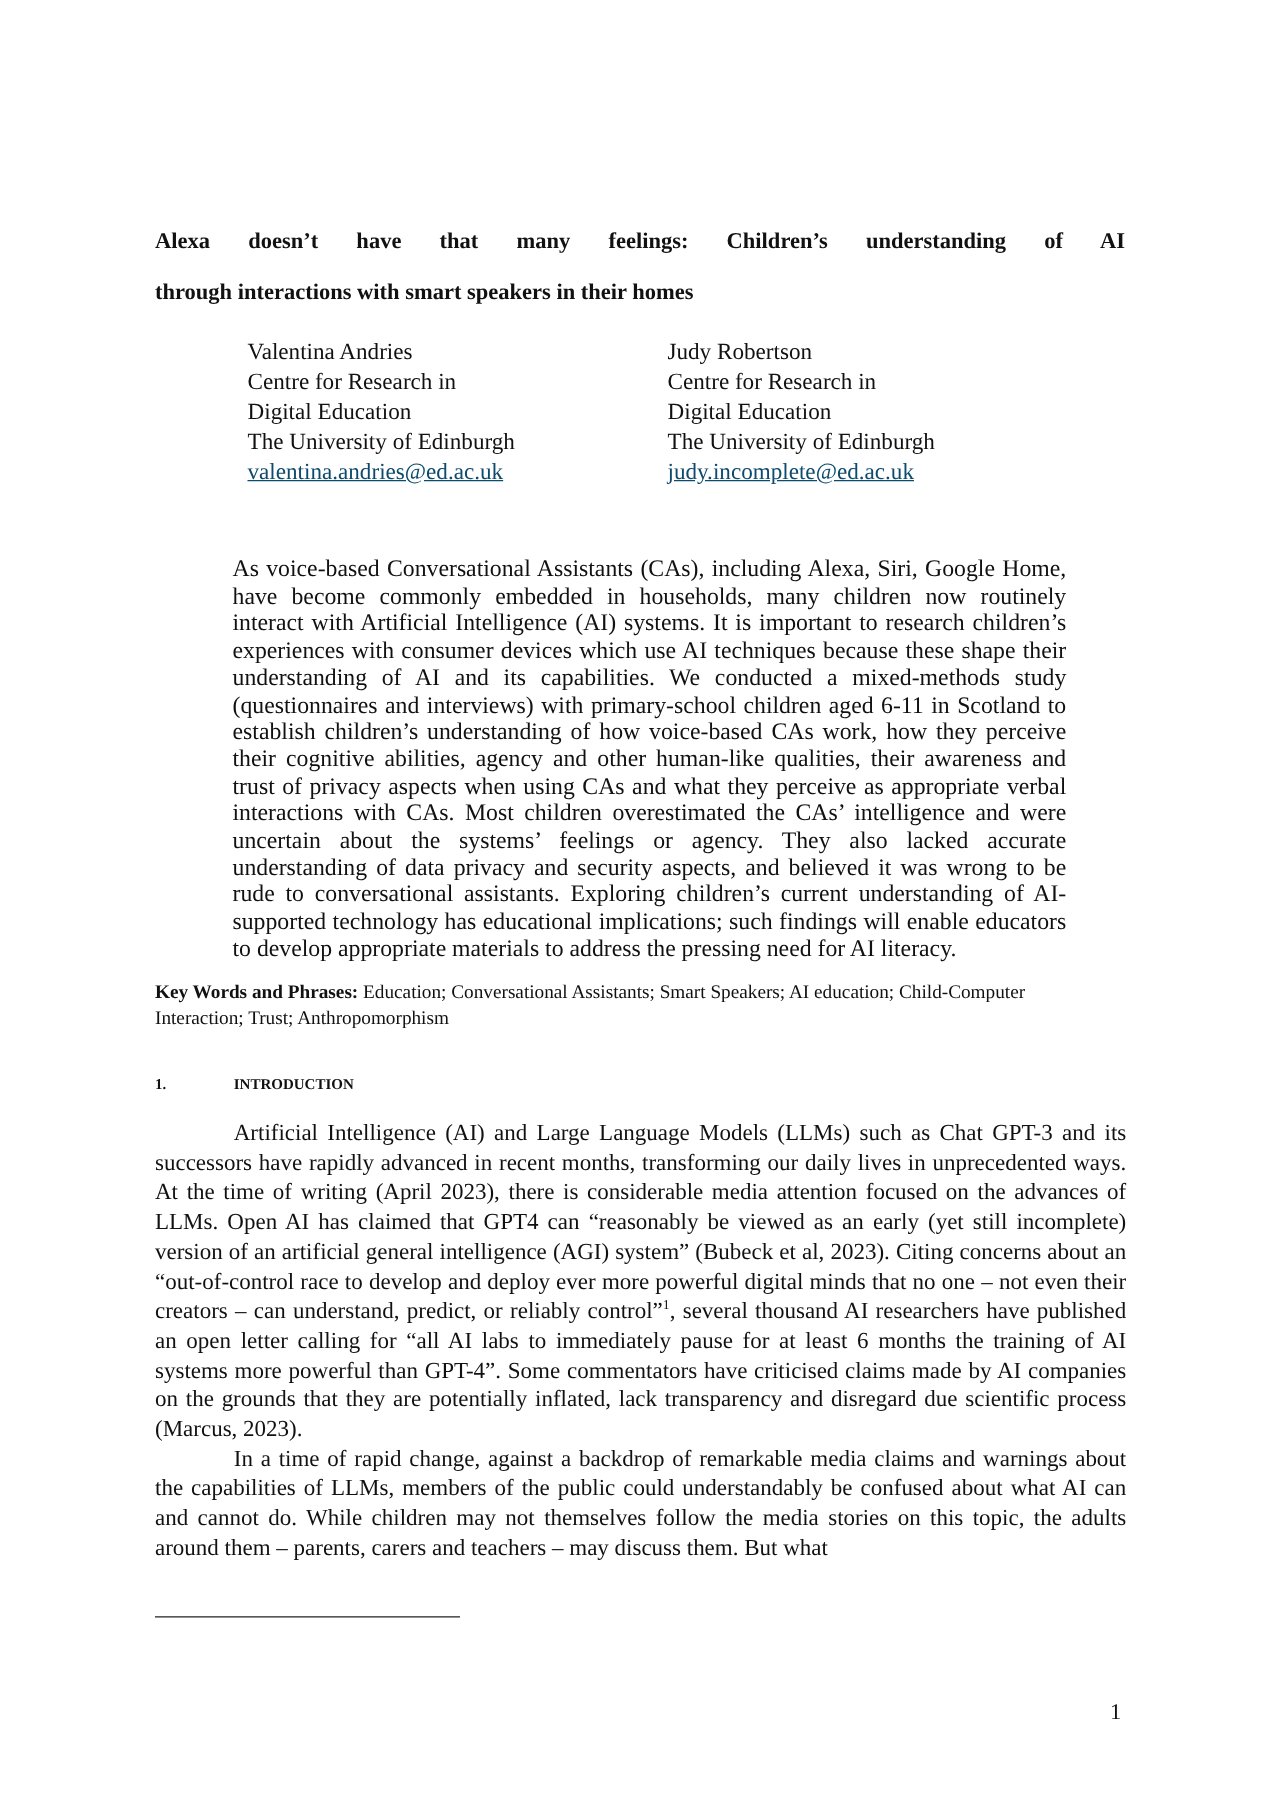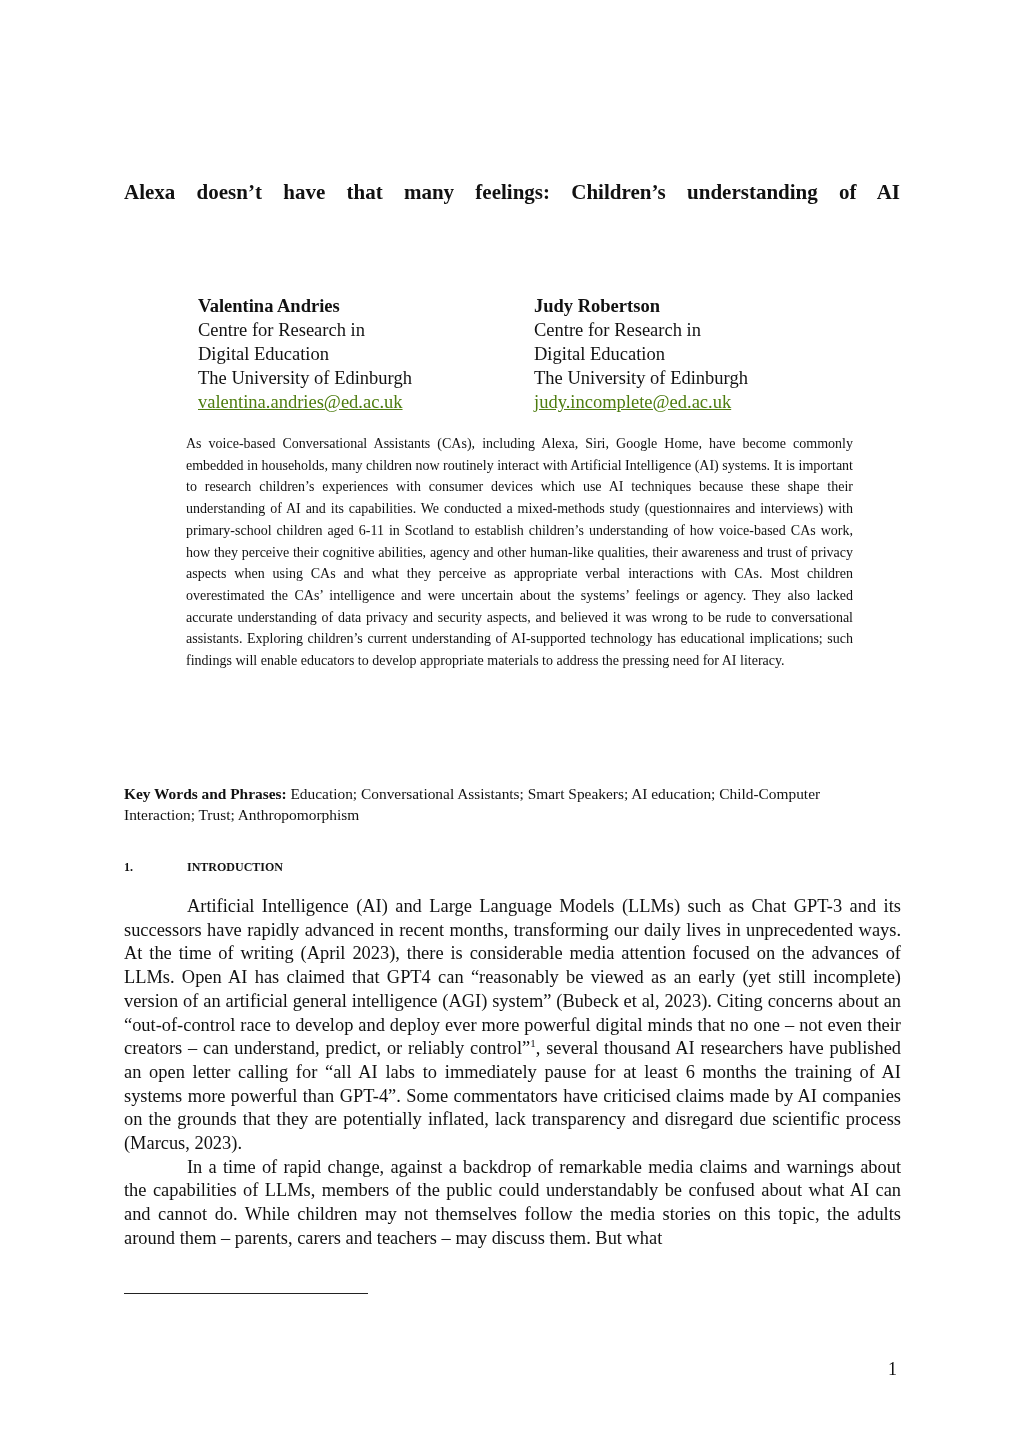--- a/index.html
+++ b/index.html
@@ -20,21 +20,21 @@
       left: 0; top: 0;
       width: 1024px; height: 1448px;
       background: #ffffff;
     }
     .title {
       position: absolute;
       left: 124px;
       top: 172px;
       width: 776px;
       font-weight: bold;
-      font-size: 21px;
+      font-size: 18px;
       line-height: 41px;
       text-align: justify;
       text-align-last: left;
       letter-spacing: 0px;
     }
     .title .line1 {
       display: block;
       text-align: justify;
       text-align-last: justify;
     }
@@ -42,33 +42,33 @@
       display: block;
     }
     .author {
       position: absolute;
       top: 270px;
       font-size: 18.5px;
       line-height: 24px;
     }
     .author.left { left: 198px; }
     .author.right { left: 534px; }
-    .author .name { font-weight: bold; display: block; margin-top: 24px; }
+    .author .name { font-weight: normal; display: block; }
     .author .aff { display: block; }
     .author a {
-      color: #4d7c0f;
+      color: #0c4a6e;
       text-decoration: underline;
       display: block;
     }
     .abstract {
       position: absolute;
       left: 186px;
-      top: 433px;
+      top: 445px;
       width: 667px;
-      font-size: 14px;
+      font-size: 19px;
       line-height: 21.7px;
       text-align: justify;
       margin: 0;
     }
     .keywords {
       position: absolute;
       left: 124px;
       top: 784px;
       width: 720px;
       font-size: 15.4px;
@@ -135,20 +135,21 @@
       line-height: 22px;
     }
   </style>
 </head>
 <body>
 
 <div class="page">
 
   <div class="title">
     <span class="line1">Alexa doesn’t have that many feelings: Children’s understanding of AI</span>
+    <span class="line2">through interactions with smart speakers in their homes</span>
   </div>
 
   <div class="author left">
     <span class="name">Valentina Andries</span>
     <span class="aff">Centre for Research in</span>
     <span class="aff">Digital Education</span>
     <span class="aff">The University of Edinburgh</span>
     <a href="#">valentina.andries@ed.ac.uk</a>
   </div>
 

